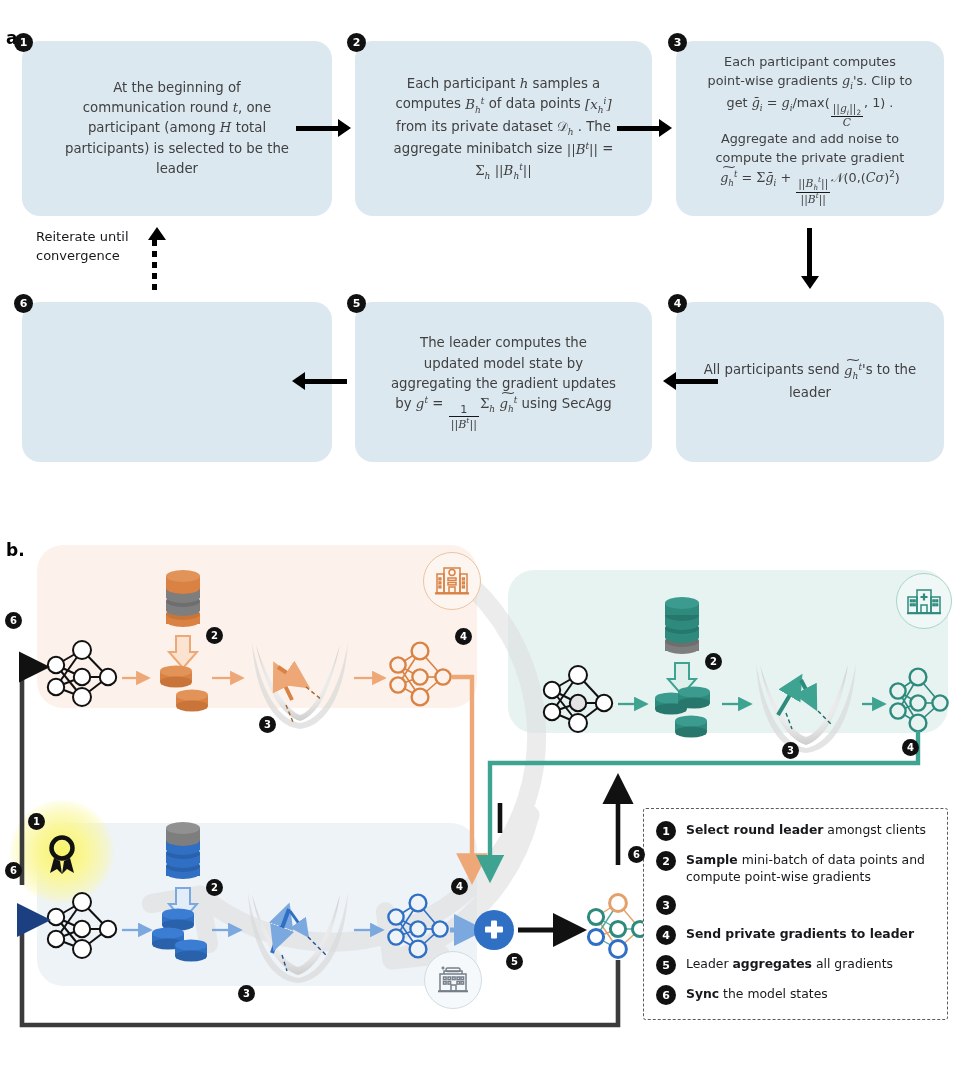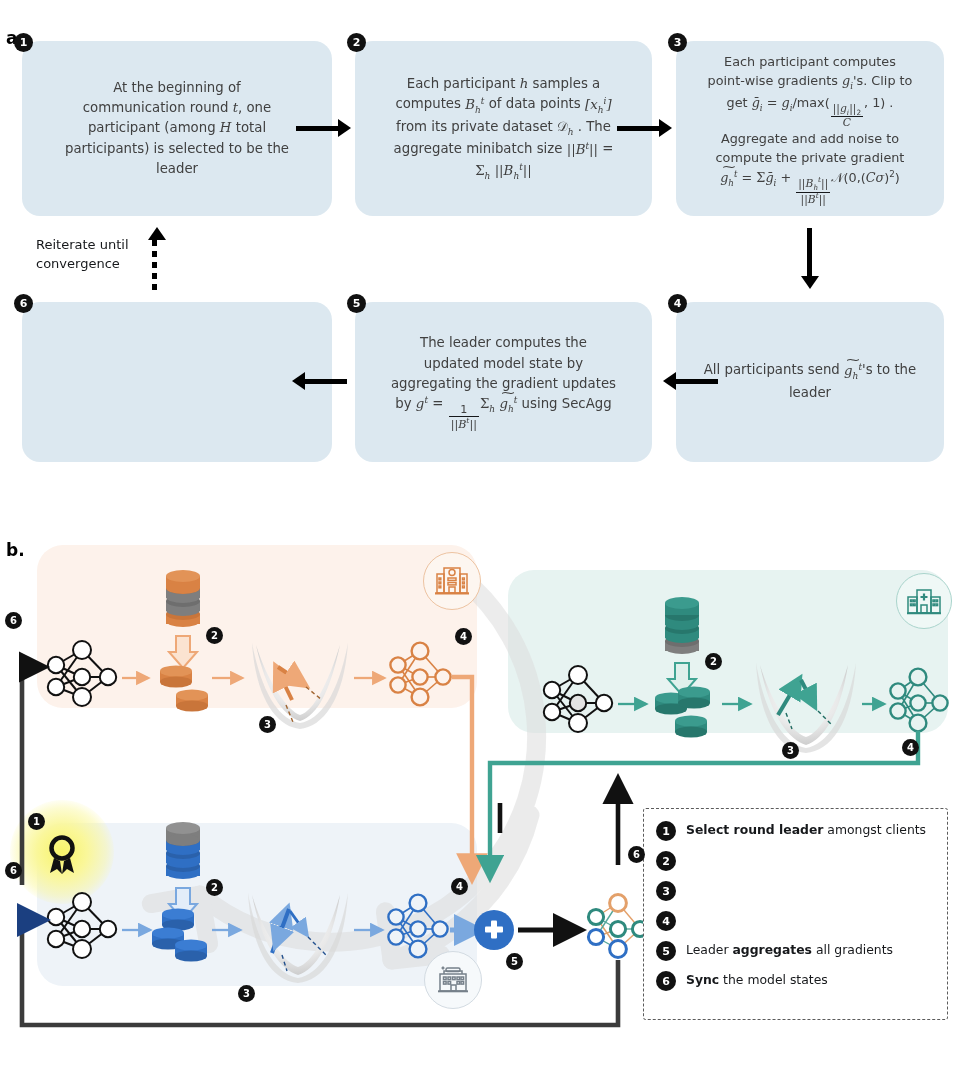--- a/index.html
+++ b/index.html
@@ -168,21 +168,21 @@
 <div class="tri tri-d" style="left:801px; top:276px;"></div>
 
 <div class="ar ar-h" style="left:676px; top:379px; width:42px;"></div>
 <div class="tri tri-l" style="left:663px; top:372px;"></div>
 
 <div class="ar ar-h" style="left:305px; top:379px; width:42px;"></div>
 <div class="tri tri-l" style="left:292px; top:372px;"></div>
 
 <div class="dotted-v" style="left:152px; top:240px; height:52px;"></div>
 <div class="tri tri-u" style="left:148px; top:227px;"></div>
-<div class="reit" style="left:36px; top:236px; width:110px;">Reiterate until<br>convergence</div>
+<div class="reit" style="left:36px; top:228px; width:110px;">Reiterate until<br>convergence</div>
 
 <div class="panel-letter" style="left:6px; top:540px;">b.</div>
 
 <div class="bwrap">
 
   <div class="inst orange" style="left:37px; top:30px; width:440px; height:163px;"></div>
   <div class="inst teal" style="left:508px; top:55px; width:440px; height:163px;"></div>
   <div class="inst blue" style="left:37px; top:308px; width:440px; height:163px;"></div>
 
   <div class="glow" style="left:10px; top:285px;"></div>
@@ -581,26 +581,28 @@
   <div class="num sm" style="left:628px; top:331px;">6</div>
 </div>
 
 <div class="legend">
   <div class="lrow">
     <div class="lnum">1</div>
     <div class="ltxt"><b>Select round leader</b> amongst clients</div>
   </div>
   <div class="lrow">
     <div class="lnum">2</div>
+    <div class="ltxt"><b>Sample</b> mini-batch of data points and<br>compute point-wise gradients</div>
   </div>
   <div class="lrow">
     <div class="lnum">3</div>
   </div>
   <div class="lrow">
     <div class="lnum">4</div>
+    <div class="ltxt"><b>Send private gradients to leader</b></div>
   </div>
   <div class="lrow">
     <div class="lnum">5</div>
     <div class="ltxt">Leader <b>aggregates</b> all gradients</div>
   </div>
   <div class="lrow" style="margin-bottom:0;">
     <div class="lnum">6</div>
     <div class="ltxt"><b>Sync</b> the model states</div>
   </div>
 </div>

